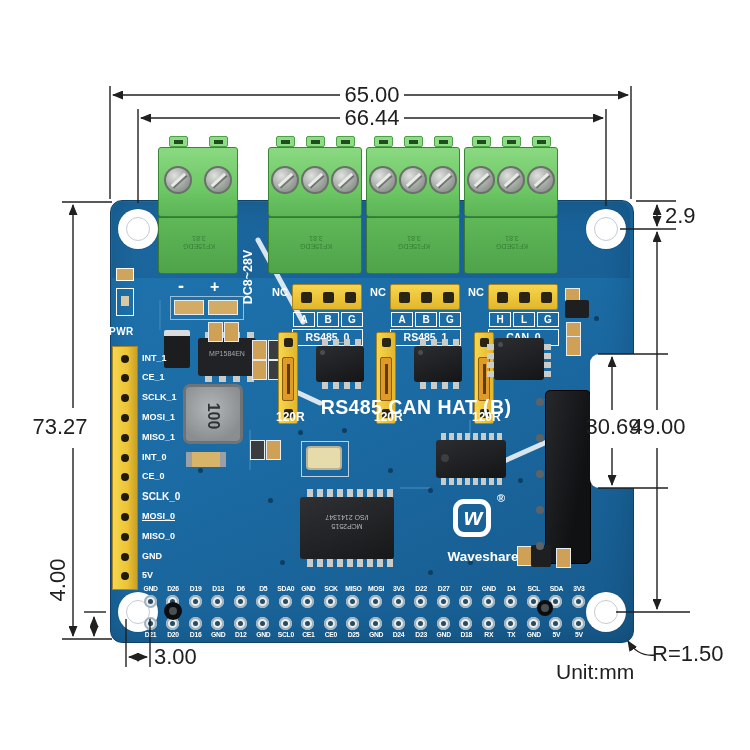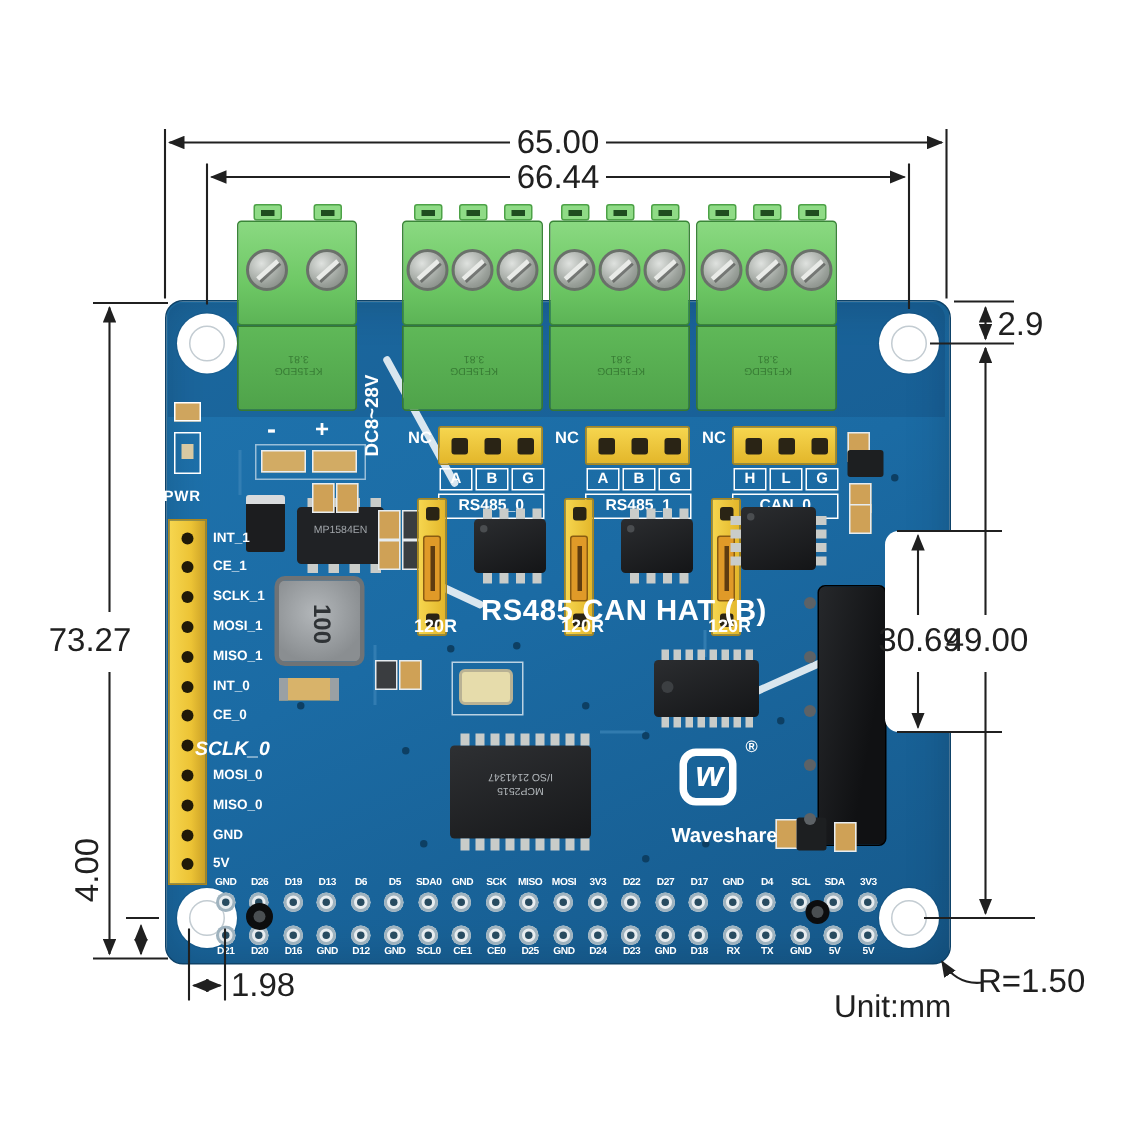--- a/index.html
+++ b/index.html
@@ -332,23 +332,23 @@
       <div class="abs silk" style="left: 142px; top: 392.1px; font-size: 9px; z-index: 5;">SCLK_1</div>
       <div class="abs" style="left: 121px; top: 413.9px; width: 8px; height: 8px; border-radius: 50%; background: rgb(32, 26, 8); z-index: 6;"></div>
       <div class="abs silk" style="left: 142px; top: 411.9px; font-size: 9px; z-index: 5;">MOSI_1</div>
       <div class="abs" style="left: 121px; top: 433.7px; width: 8px; height: 8px; border-radius: 50%; background: rgb(32, 26, 8); z-index: 6;"></div>
       <div class="abs silk" style="left: 142px; top: 431.7px; font-size: 9px; z-index: 5;">MISO_1</div>
       <div class="abs" style="left: 121px; top: 453.5px; width: 8px; height: 8px; border-radius: 50%; background: rgb(32, 26, 8); z-index: 6;"></div>
       <div class="abs silk" style="left: 142px; top: 451.5px; font-size: 9px; z-index: 5;">INT_0</div>
       <div class="abs" style="left: 121px; top: 473.3px; width: 8px; height: 8px; border-radius: 50%; background: rgb(32, 26, 8); z-index: 6;"></div>
       <div class="abs silk" style="left: 142px; top: 471.3px; font-size: 9px; z-index: 5;">CE_0</div>
       <div class="abs" style="left: 121px; top: 493.1px; width: 8px; height: 8px; border-radius: 50%; background: rgb(32, 26, 8); z-index: 6;"></div>
-      <div class="abs silk" style="left: 130px; top: 491.1px; font-size: 13px; z-index: 5; font-style: italic;">SCLK_0</div>
+      <div class="abs silk" style="left: 142px; top: 491.1px; font-size: 10px; z-index: 5;">SCLK_0</div>
       <div class="abs" style="left: 121px; top: 512.9px; width: 8px; height: 8px; border-radius: 50%; background: rgb(32, 26, 8); z-index: 6;"></div>
-      <div class="abs silk" style="left: 142px; top: 510.9px; font-size: 9px; z-index: 5;">MOSI_0</div>
+      <div class="abs silk" style="left: 142px; top: 510.9px; font-size: 9px; z-index: 5; text-decoration: underline;">MOSI_0</div>
       <div class="abs" style="left: 121px; top: 532.7px; width: 8px; height: 8px; border-radius: 50%; background: rgb(32, 26, 8); z-index: 6;"></div>
       <div class="abs silk" style="left: 142px; top: 530.7px; font-size: 9px; z-index: 5;">MISO_0</div>
       <div class="abs" style="left: 121px; top: 552.5px; width: 8px; height: 8px; border-radius: 50%; background: rgb(32, 26, 8); z-index: 6;"></div>
       <div class="abs silk" style="left: 142px; top: 550.5px; font-size: 9px; z-index: 5;">GND</div>
       <div class="abs" style="left: 121px; top: 572.3px; width: 8px; height: 8px; border-radius: 50%; background: rgb(32, 26, 8); z-index: 6;"></div>
       <div class="abs silk" style="left: 142px; top: 570.3px; font-size: 9px; z-index: 5;">5V</div>
       <div class="abs" style="left: 143.5px; top: 594.5px; width: 13px; height: 13px; border-radius: 50%; background: rgb(232, 237, 240); z-index: 5; box-shadow: rgb(159, 179, 191) 0px 0px 0px 2px inset;">
         <div class="abs" style="left: 4px; top: 4px; width: 5px; height: 5px; border-radius: 50%; background: rgb(39, 75, 96);"></div>
       </div>
       <div class="abs" style="left: 143.5px; top: 616.5px; width: 13px; height: 13px; border-radius: 50%; background: rgb(232, 237, 240); z-index: 5; box-shadow: rgb(159, 179, 191) 0px 0px 0px 2px inset;">
@@ -599,17 +599,17 @@
     </g>
   </svg>
 
   <div class="abs dim ctr" style="left:332px;top:82px;width:80px;z-index:41;">65.00</div>
   <div class="abs dim ctr" style="left:332px;top:105px;width:80px;z-index:41;">66.44</div>
   <div class="abs dim ctr" style="left:22px;top:414px;width:76px;z-index:41;">73.27</div>
   <div class="abs dim" style="left:665px;top:203px;z-index:41;">2.9</div>
   <div class="abs dim ctr" style="left:624px;top:414px;width:68px;z-index:41;">49.00</div>
   <div class="abs dim ctr" style="left:581px;top:414px;width:64px;z-index:41;">30.69</div>
   <div class="abs dim ctr" style="left:26px;top:567px;width:64px;transform:rotate(-90deg);z-index:41;">4.00</div>
-  <div class="abs dim" style="left:154px;top:644px;z-index:41;">1.98</div>
+  <div class="abs dim" style="left:154px;top:644px;z-index:41;">3.00</div>
   <div class="abs dim" style="left:652px;top:641px;z-index:41;">R=1.50</div>
   <div class="abs dim" style="left:556px;top:660px;font-size:21px;z-index:41;">Unit:mm</div>
 
 </div>
 
 </body></html>

